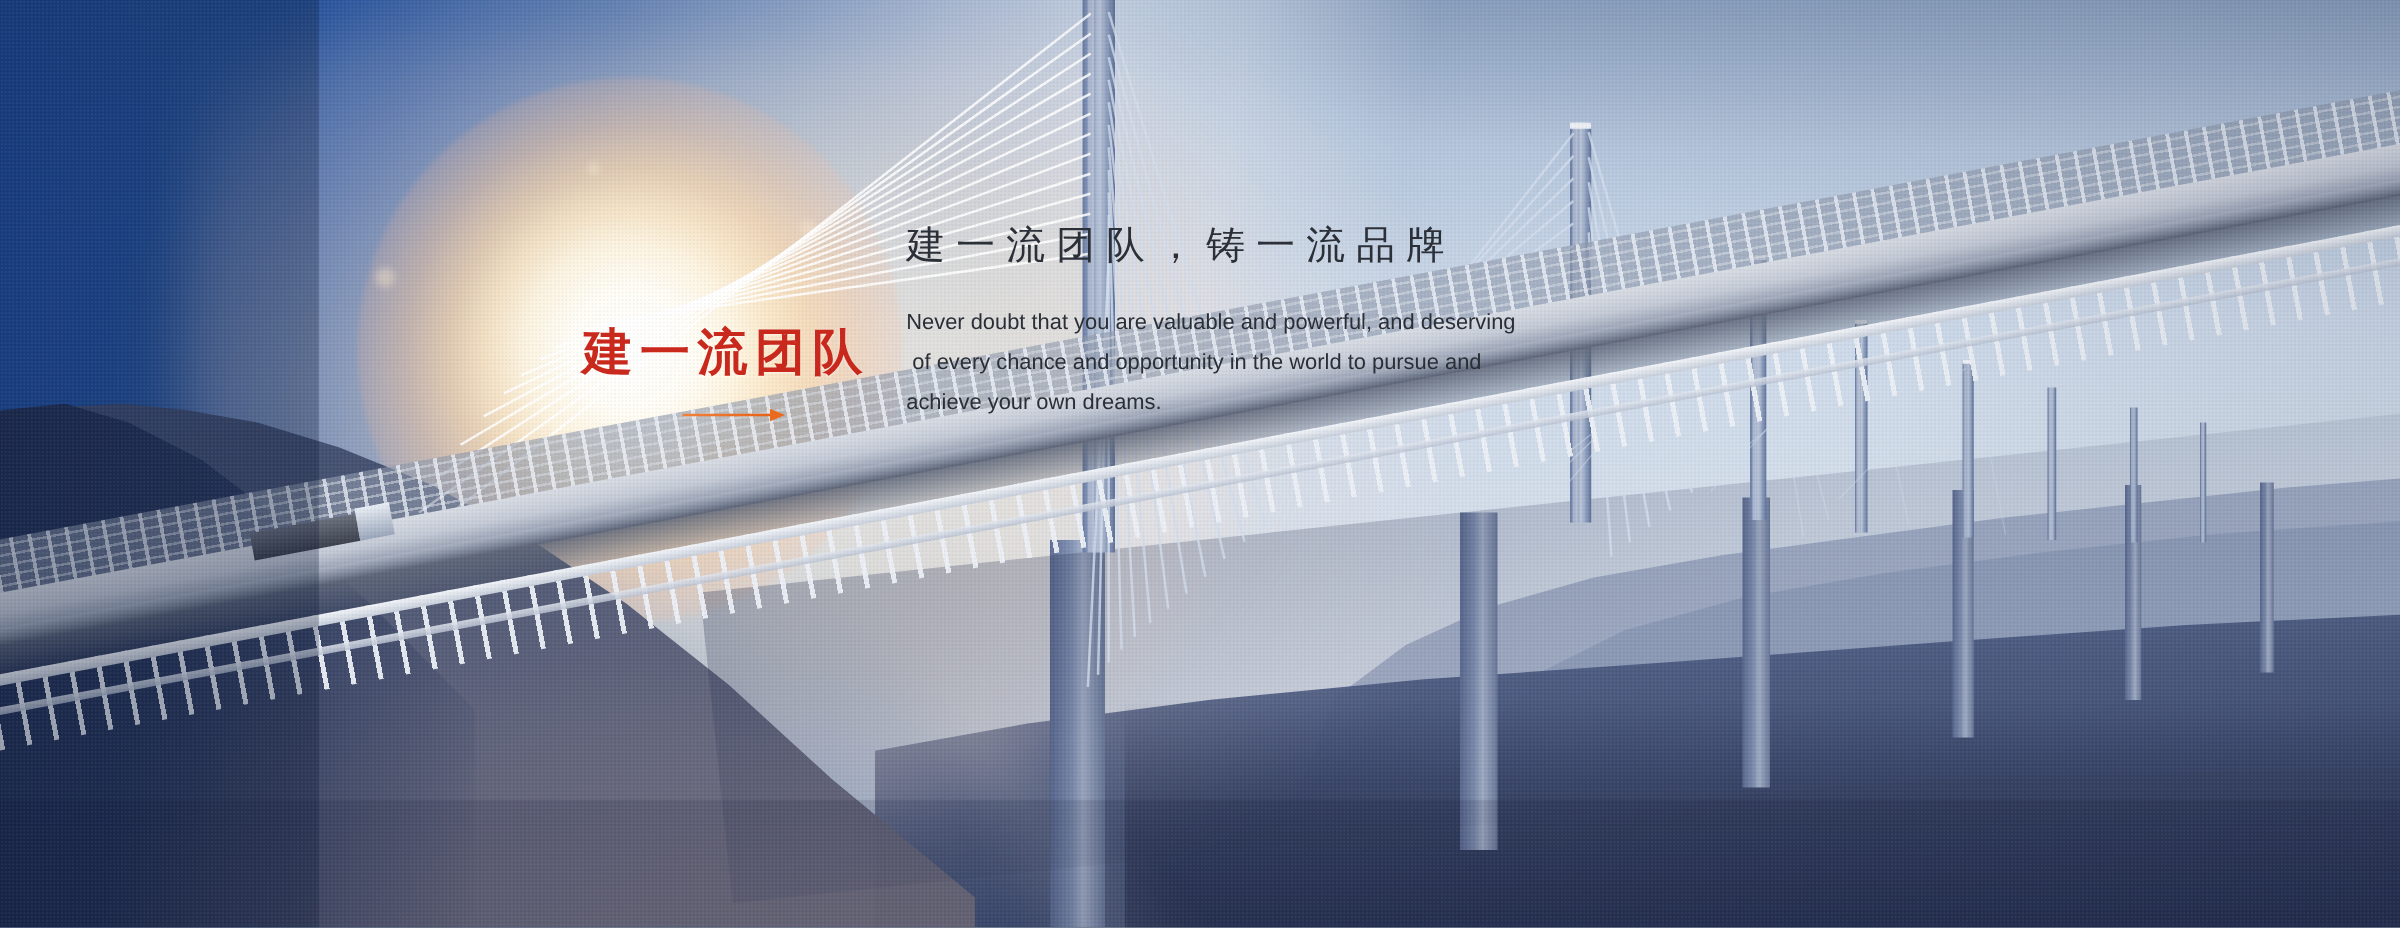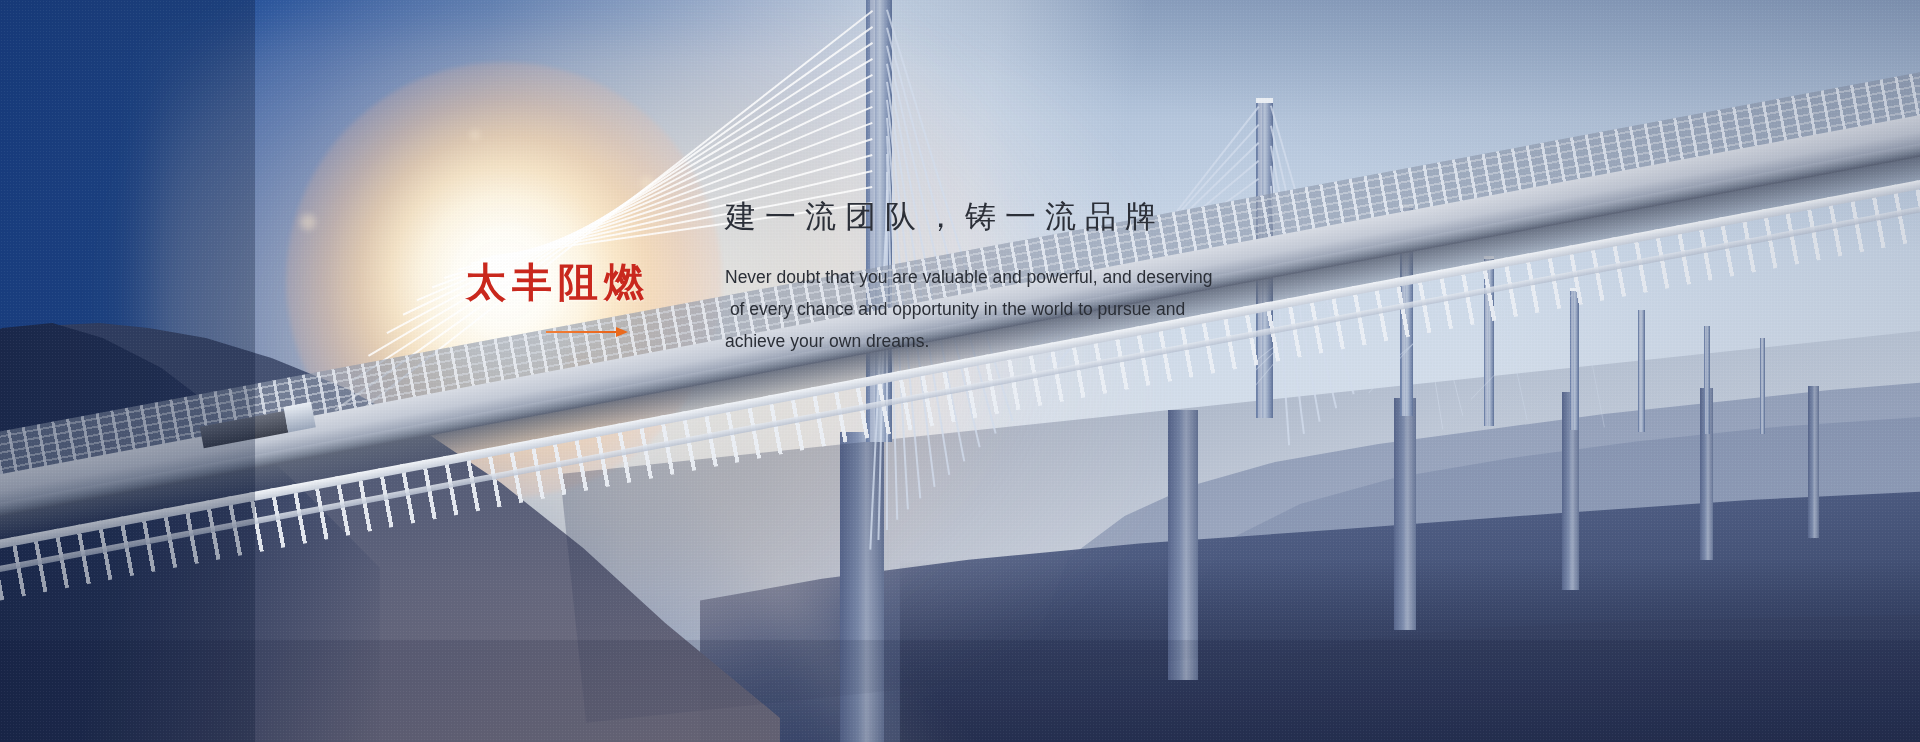--- a/index.html
+++ b/index.html
@@ -241,21 +241,21 @@
   }
   .logo-arrow .shaft{
     position:absolute; left:0; top:5px; width:74px; height:2px;
     background:linear-gradient(90deg,#f1803a 0%,#ec6a20 70%,#e85f14 100%);
   }
   .logo-arrow .head{
     position:absolute; right:0; top:1px; width:0; height:0;
     border-left:12px solid #ea6a1e; border-top:5px solid transparent; border-bottom:5px solid transparent;
   }
 
-  .copy{ position:absolute; left:725px; top:196px; width:620px; }
+  .copy{ position:absolute; left:725px; top:176px; width:620px; }
   .headline-sub{
     font-family:"DejaVu Sans","Liberation Sans",sans-serif;
     font-size:31px; color:#2b2f38; font-weight:normal;
     letter-spacing:9px; line-height:1.3; white-space:nowrap;
   }
   .headline-main{
     margin-top:20px;
     font-family:"DejaVu Sans","Liberation Sans",sans-serif;
     font-size:38px; color:#15181e; font-weight:bold;
     letter-spacing:4px; line-height:1.25; white-space:nowrap;
@@ -387,21 +387,21 @@
   </div>
 
   <div class="ov-vig"></div>
   <div class="ov-left"></div>
   <div class="ov-bottom"></div>
   <div class="dots"></div>
 
   <div class="content">
 
     <div class="logo-block">
-      <div class="logo-text">太丰阻燃</div>
+      <div class="logo-text">建一流团队</div>
       <div class="logo-arrow">
         <span class="shaft"></span>
         <span class="head"></span>
       </div>
     </div>
 
     <div class="copy">
       <div class="headline-sub">建一流团队，铸一流品牌</div>
       <div class="desc">Never doubt that you are valuable and powerful, and deserving
  of every chance and opportunity in the world to pursue and

